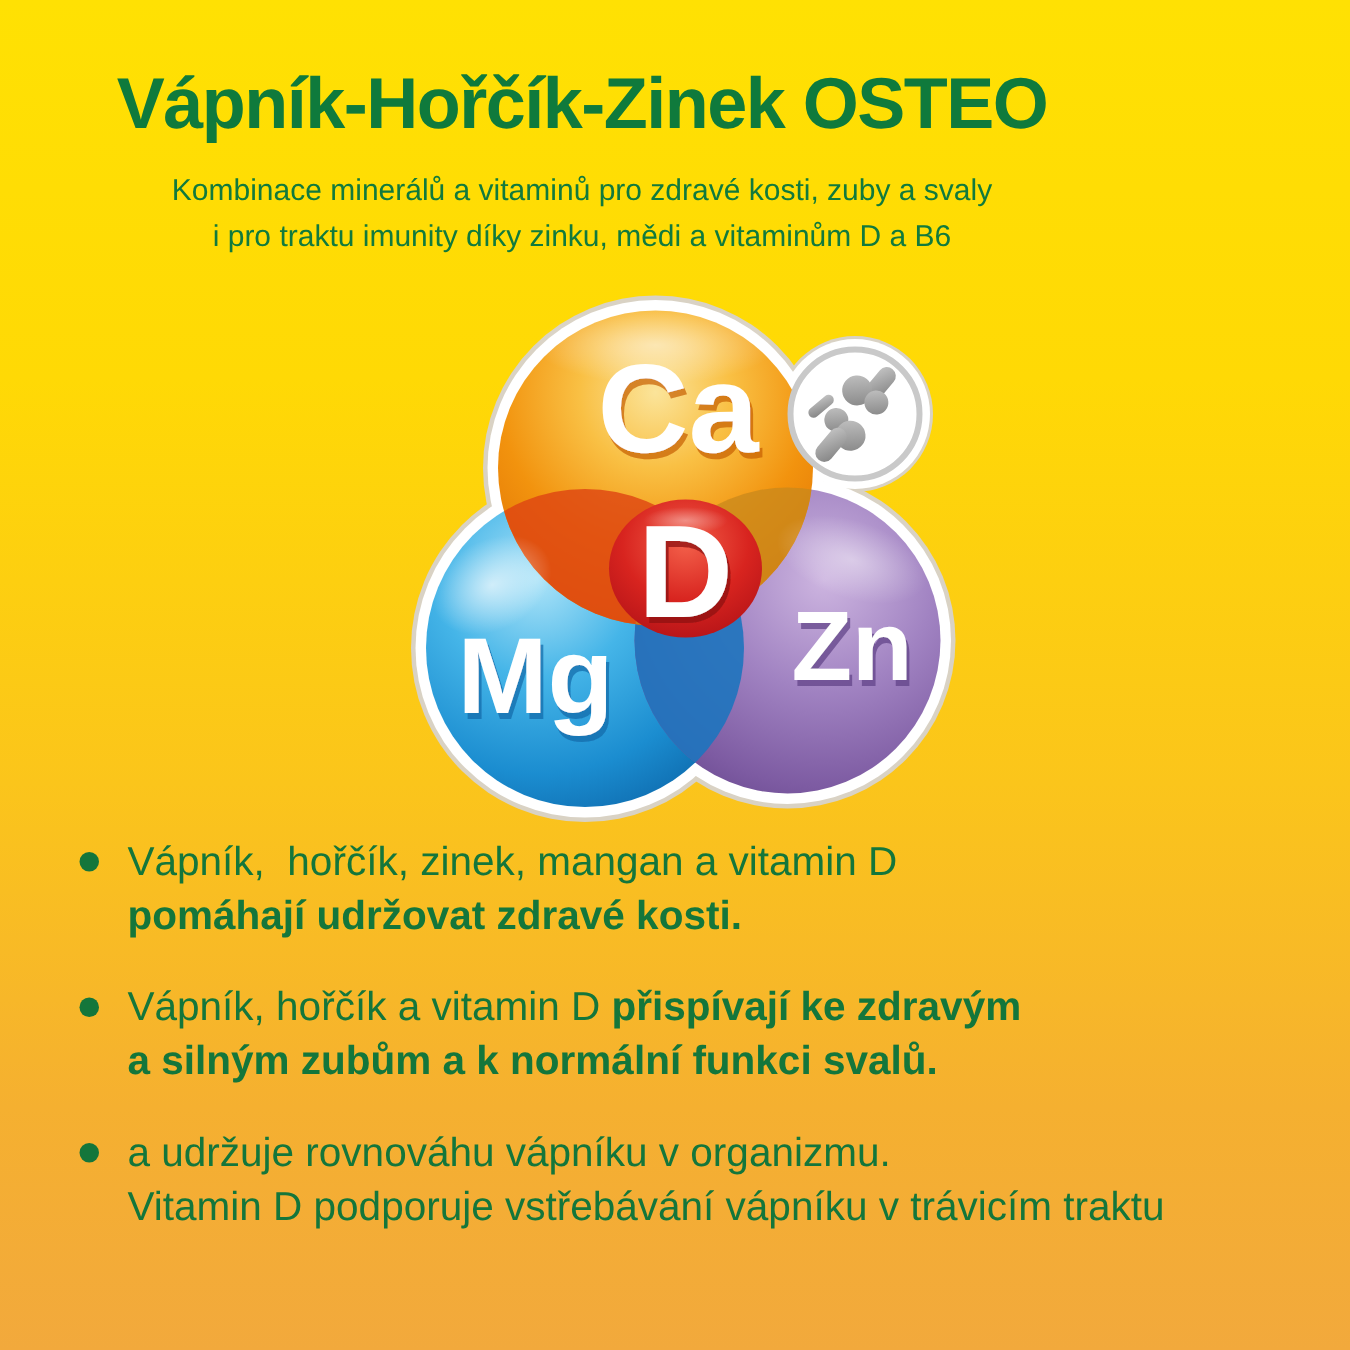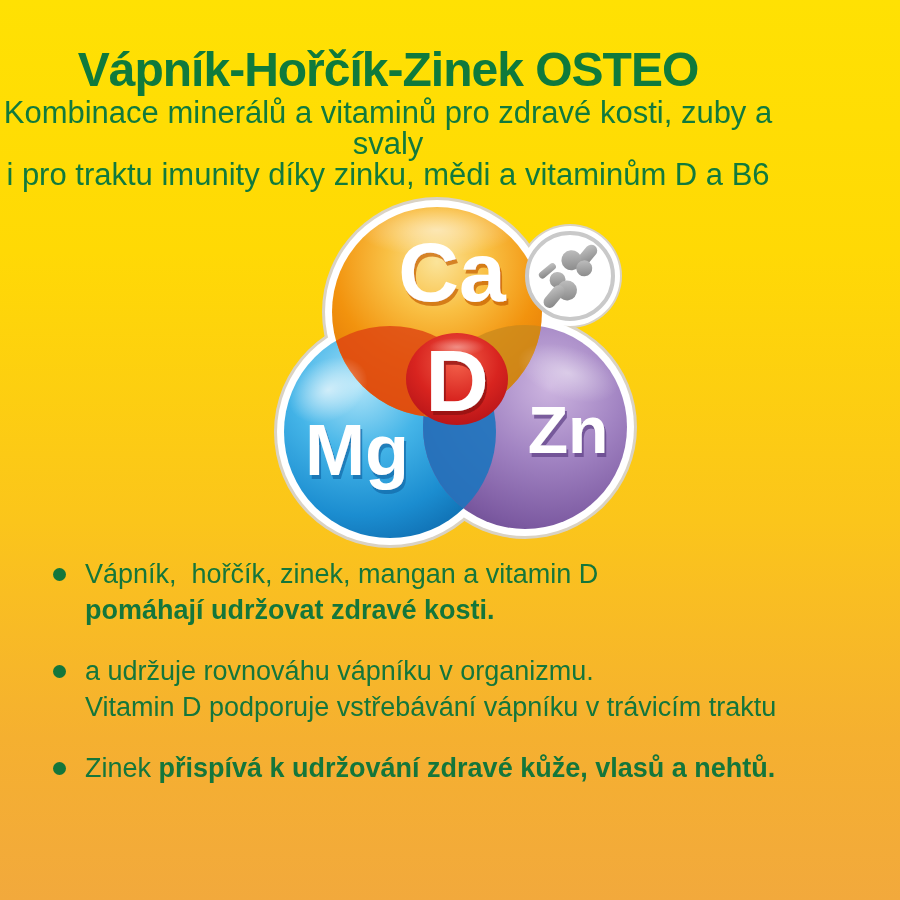--- a/index.html
+++ b/index.html
@@ -4,21 +4,21 @@
 <style>
   * { margin:0; padding:0; box-sizing:border-box; }
   html,body { width:900px; height:900px; overflow:hidden; }
   body {
     font-family:"Liberation Sans", sans-serif;
     background:linear-gradient(180deg,#FFE103 0%, #FFD905 28%, #FBC51B 58%, #F5B030 82%, #F2A93C 100%);
     position:relative;
   }
   .header { position:absolute; top:42px; left:0; width:776px; text-align:center; color:#0F7A3C; }
   .title { font-size:48px; font-weight:bold; letter-spacing:-1px; color:#0F7A3C; }
-  .subtitle { font-size:31px; line-height:31px; color:#117A3D; }
+  .subtitle { margin-top:15px; font-size:20px; line-height:31px; color:#117A3D; }
   .diagram { position:absolute; left:250px; top:185px; width:400px; height:372px; }
   .benefits { position:absolute; left:50px; top:556px; width:830px; list-style:none; }
   .bullet { display:flex; margin-bottom:25px; color:#14763B; font-size:27px; line-height:36px; }
   .bullet .dot { flex:none; width:13px; height:13px; border-radius:50%; background:#14763B; margin:12px 19px 0 3px; }
   .b-lines div { white-space:pre; }
   .b-lines strong { font-weight:bold; }
   svg text { font-family:"Liberation Sans", sans-serif; font-weight:bold; }
 </style>
 </head>
 <body>
@@ -142,23 +142,24 @@
     <li class="bullet">
       <span class="dot"></span>
       <span class="b-lines">
         <div><span>Vápník,  hořčík, zinek, mangan a vitamin D</span></div>
         <div><strong>pomáhají udržovat zdravé kosti.</strong></div>
       </span>
     </li>
     <li class="bullet">
       <span class="dot"></span>
       <span class="b-lines">
-        <div><span>a udržuje rovnováhu vápníku v organizmu.</span></div>
-        <div><span>Vitamin D podporuje vstřebávání vápníku v trávicím traktu</span></div>
+        <div><span>Vápník, hořčík a vitamin D </span><strong>přispívají ke zdravým</strong></div>
+        <div><strong>a silným zubům a k normální funkci svalů.</strong></div>
       </span>
     </li>
     <li class="bullet">
       <span class="dot"></span>
       <span class="b-lines">
-        <div><span>Zinek </span><strong>přispívá k udržování zdravé kůže, vlasů a nehtů.</strong></div>
+        <div><span>a udržuje rovnováhu vápníku v organizmu.</span></div>
+        <div><span>Vitamin D podporuje vstřebávání vápníku v trávicím traktu</span></div>
       </span>
     </li>
   </ul>
 
 </body></html>

